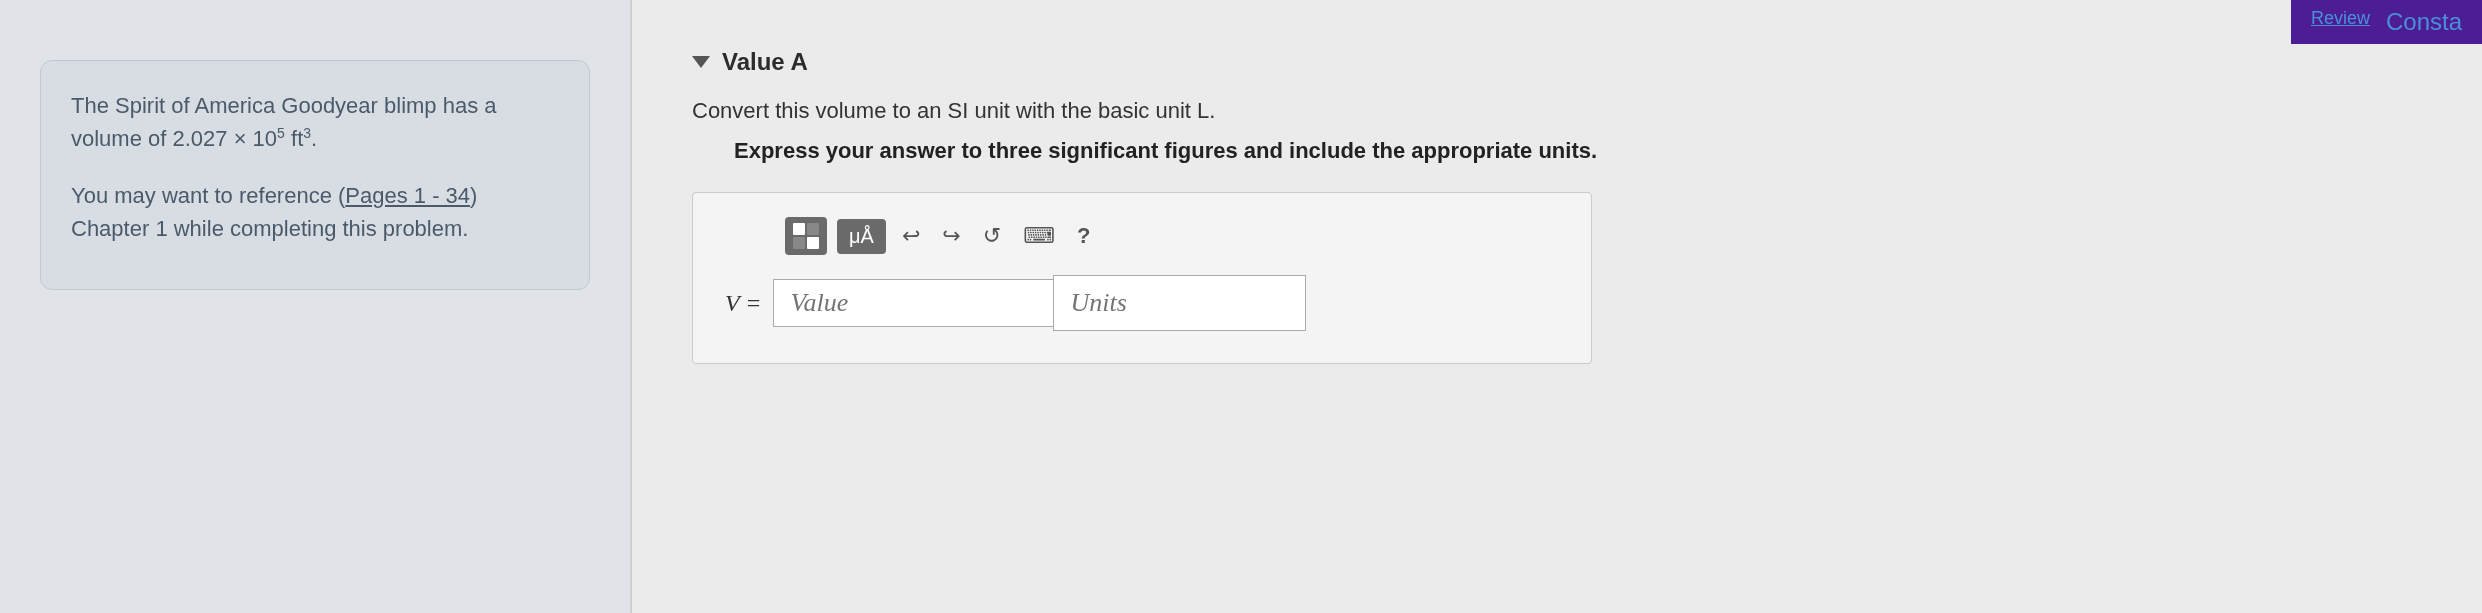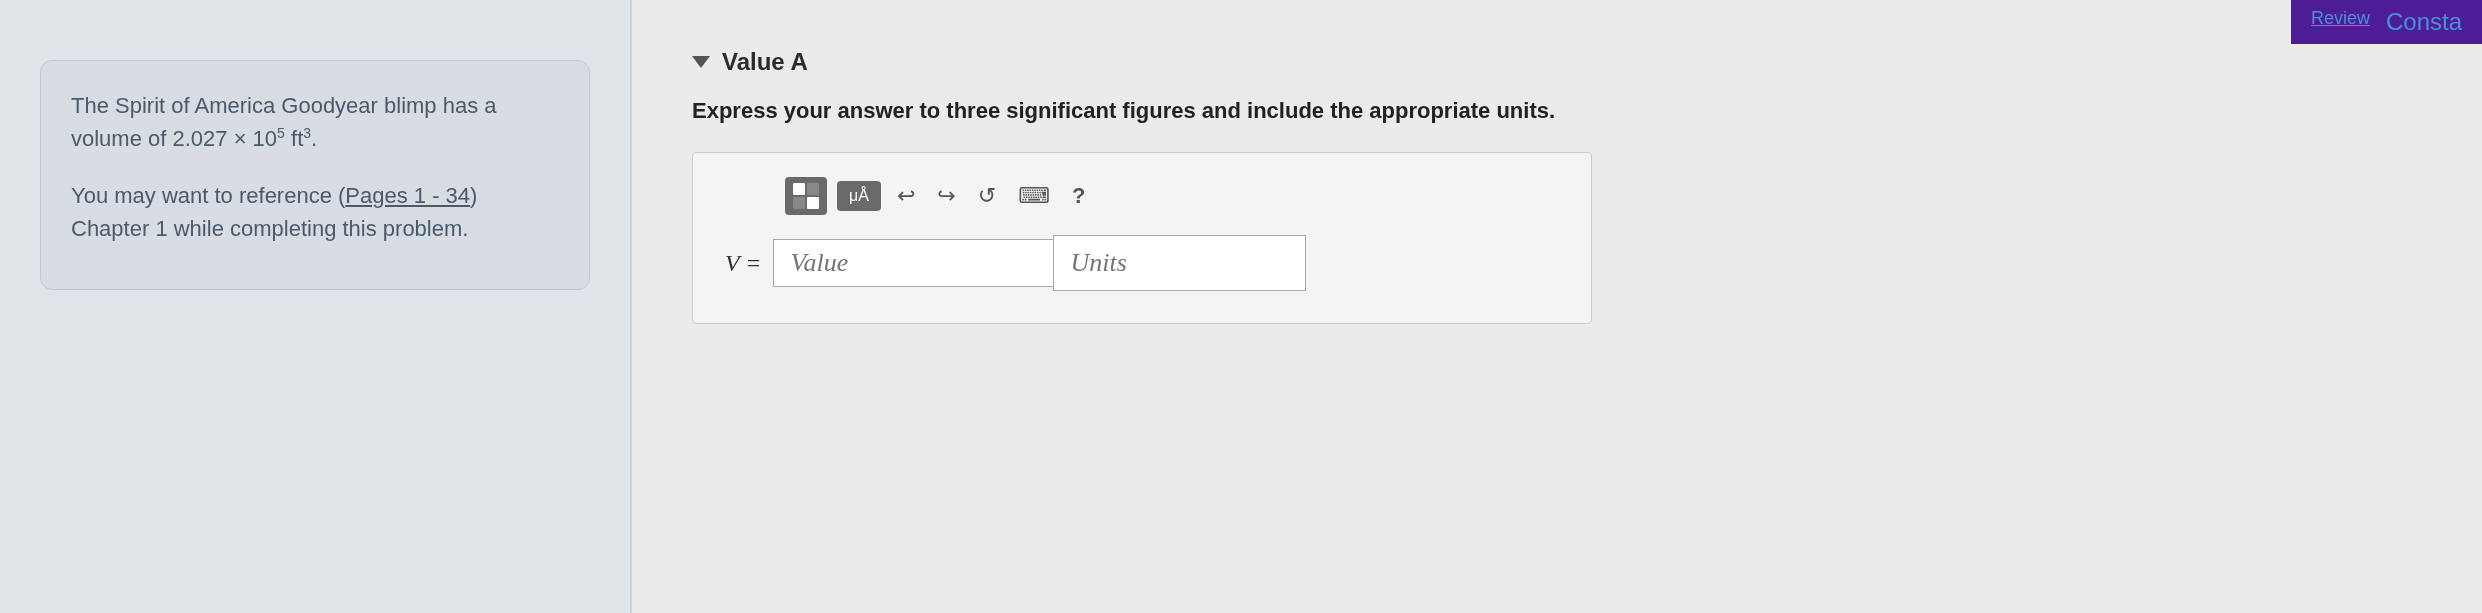--- a/index.html
+++ b/index.html
@@ -85,20 +85,21 @@
       font-size: 22px;
       color: #333;
       margin-bottom: 14px;
     }
 
     .bold-instruction {
       font-size: 22px;
       font-weight: bold;
       color: #222;
       margin-bottom: 28px;
+      margin-left: 42px;
     }
 
     .answer-box {
       background: #f4f4f4;
       border: 1px solid #cccccc;
       border-radius: 4px;
       padding: 24px 32px 32px 32px;
       max-width: 900px;
     }
 
@@ -135,21 +136,21 @@
     }
     .matrix-icon .cell.dark {
       background: #888;
     }
 
     .mu-btn {
       background: #6a6a6a;
       border: none;
       border-radius: 4px;
       color: white;
-      font-size: 16px;
+      font-size: 20px;
       padding: 6px 12px;
       cursor: pointer;
       font-family: Arial, sans-serif;
     }
 
     .icon-btn {
       background: none;
       border: none;
       cursor: pointer;
       font-size: 22px;
@@ -230,20 +231,21 @@
 <div style="width:2px; background:#d0d0d0; height:100%;"></div>
 
 <div class="right-panel">
   <div style="height:18px;"></div>
 
   <div class="section-header">
     <span class="chevron-down"></span>
     <span class="part-label">Value A</span>
   </div>
 
+  <p class="instruction-text">Convert this volume to an SI unit with the basic unit L.</p>
   <p class="bold-instruction">Express your answer to three significant figures and include the appropriate units.</p>
 
   <div class="answer-box">
 
     <div class="toolbar">
 
       <button class="tool-btn" title="Insert template">
         <div class="matrix-icon">
           <div class="cell"></div>
           <div class="cell dark"></div>

